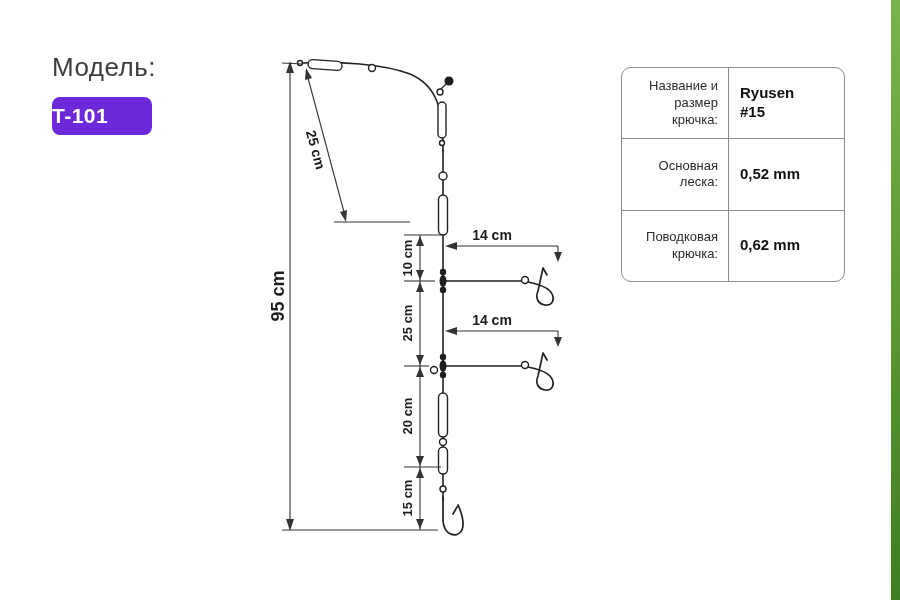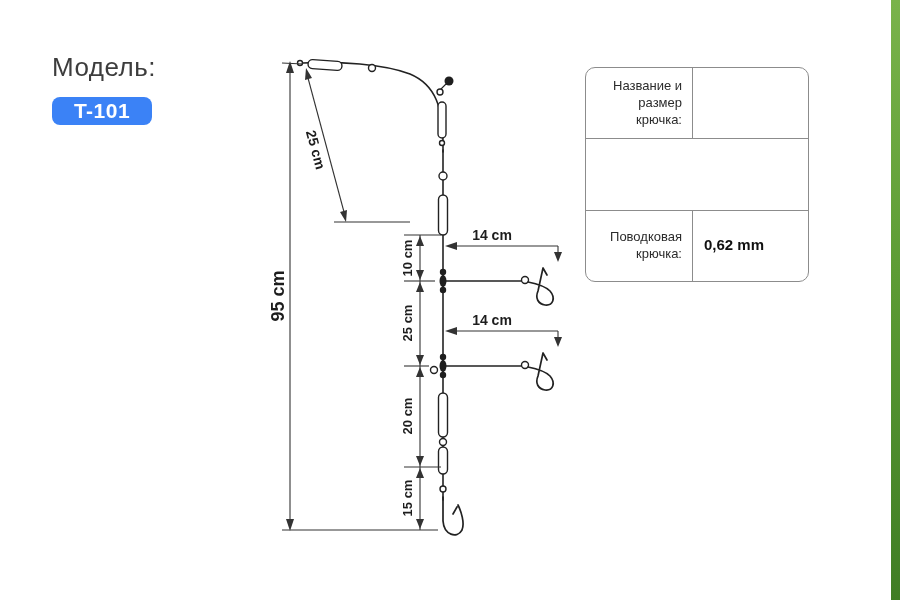--- a/index.html
+++ b/index.html
@@ -5,32 +5,32 @@
   html,body{margin:0;padding:0;}
   body{
     width:900px;height:600px;position:relative;overflow:hidden;
     background:#ffffff;
     font-family:"Liberation Sans", sans-serif;
     color:#2b2b2b;
   }
   .header{position:absolute;left:52px;top:52px;}
   .model-label{font-size:26px;color:#3d3d3d;letter-spacing:.5px;}
   .model-badge{
-    margin-top:14px;width:100px;height:28px;border-radius:8px;
-    background:#3b82f6;color:#ffffff;font-weight:bold;font-size:21px;
-    display:flex;align-items:center;justify-content:center;letter-spacing:.5px;
+    margin-top:14px;width:100px;height:38px;border-radius:8px;
+    background:#6d28d9;color:#ffffff;font-weight:bold;font-size:21px;
+    display:flex;align-items:center;justify-content:flex-start;letter-spacing:.5px;
   }
   svg{position:absolute;left:0;top:0;}
   svg text{font-family:"Liberation Sans", sans-serif;fill:#1d1d1d;}
   .dim-big{font-size:18px;font-weight:bold;}
   .dim-mid{font-size:14px;font-weight:bold;}
   .dim-small{font-size:13px;font-weight:bold;}
 
   .spec-table{
-    position:absolute;left:585px;top:67px;width:224px;height:215px;
+    position:absolute;left:621px;top:67px;width:224px;height:215px;
     border:1.4px solid #8c8c8c;border-radius:10px;background:#fff;
     display:flex;flex-direction:column;box-sizing:border-box;
   }
   .spec-row{flex:1;display:flex;align-items:stretch;min-height:0;}
   .spec-row + .spec-row{border-top:1px solid #8c8c8c;}
   .spec-label{
     flex:0 0 107px;box-sizing:border-box;border-right:1px solid #8c8c8c;
     display:flex;align-items:center;justify-content:flex-end;
     text-align:right;font-size:13px;line-height:1.3;color:#2b2b2b;
     padding:4px 10px 4px 6px;
@@ -144,22 +144,26 @@
   <text class="dim-small" x="412" y="323" text-anchor="middle" transform="rotate(-90 412 323)">25 cm</text>
   <text class="dim-small" x="412" y="416" text-anchor="middle" transform="rotate(-90 412 416)">20 cm</text>
   <text class="dim-small" x="412" y="498" text-anchor="middle" transform="rotate(-90 412 498)">15 cm</text>
   <text class="dim-mid" x="492" y="240" text-anchor="middle">14 cm</text>
   <text class="dim-mid" x="492" y="325" text-anchor="middle">14 cm</text>
 </svg>
 
 <div class="spec-table">
   <div class="spec-row">
     <div class="spec-label">Название и размер крючка:</div>
+    <div class="spec-value">Ryusen
+#15</div>
   </div>
   <div class="spec-row">
+    <div class="spec-label">Основная леска:</div>
+    <div class="spec-value">0,52 mm</div>
   </div>
   <div class="spec-row">
     <div class="spec-label">Поводковая крючка:</div>
     <div class="spec-value">0,62 mm</div>
   </div>
 </div>
 
 <div class="green-bar"></div>
 
 </body></html>

